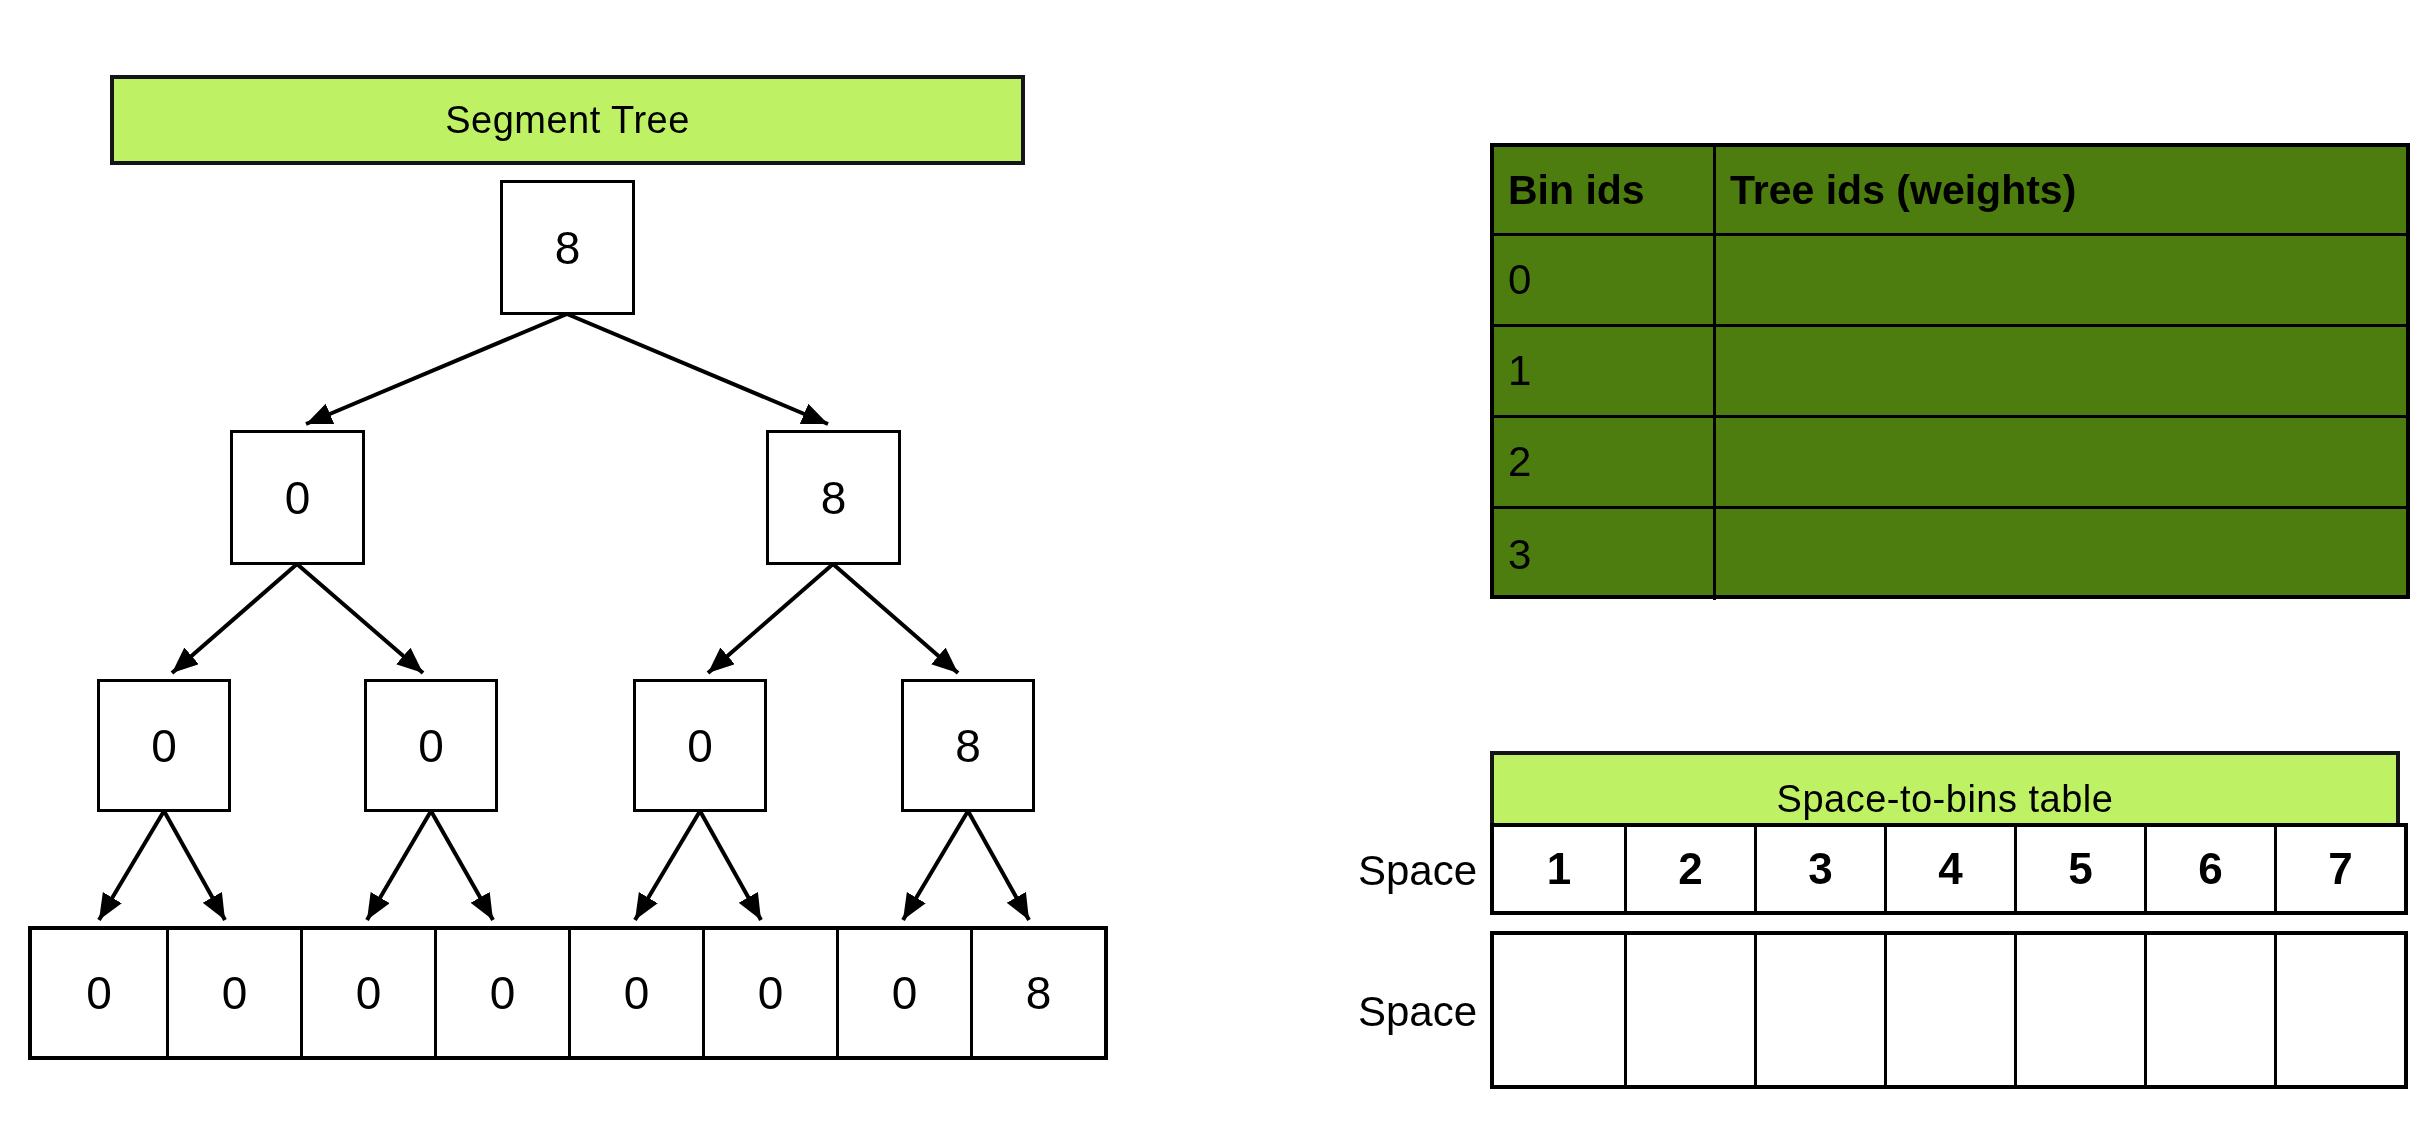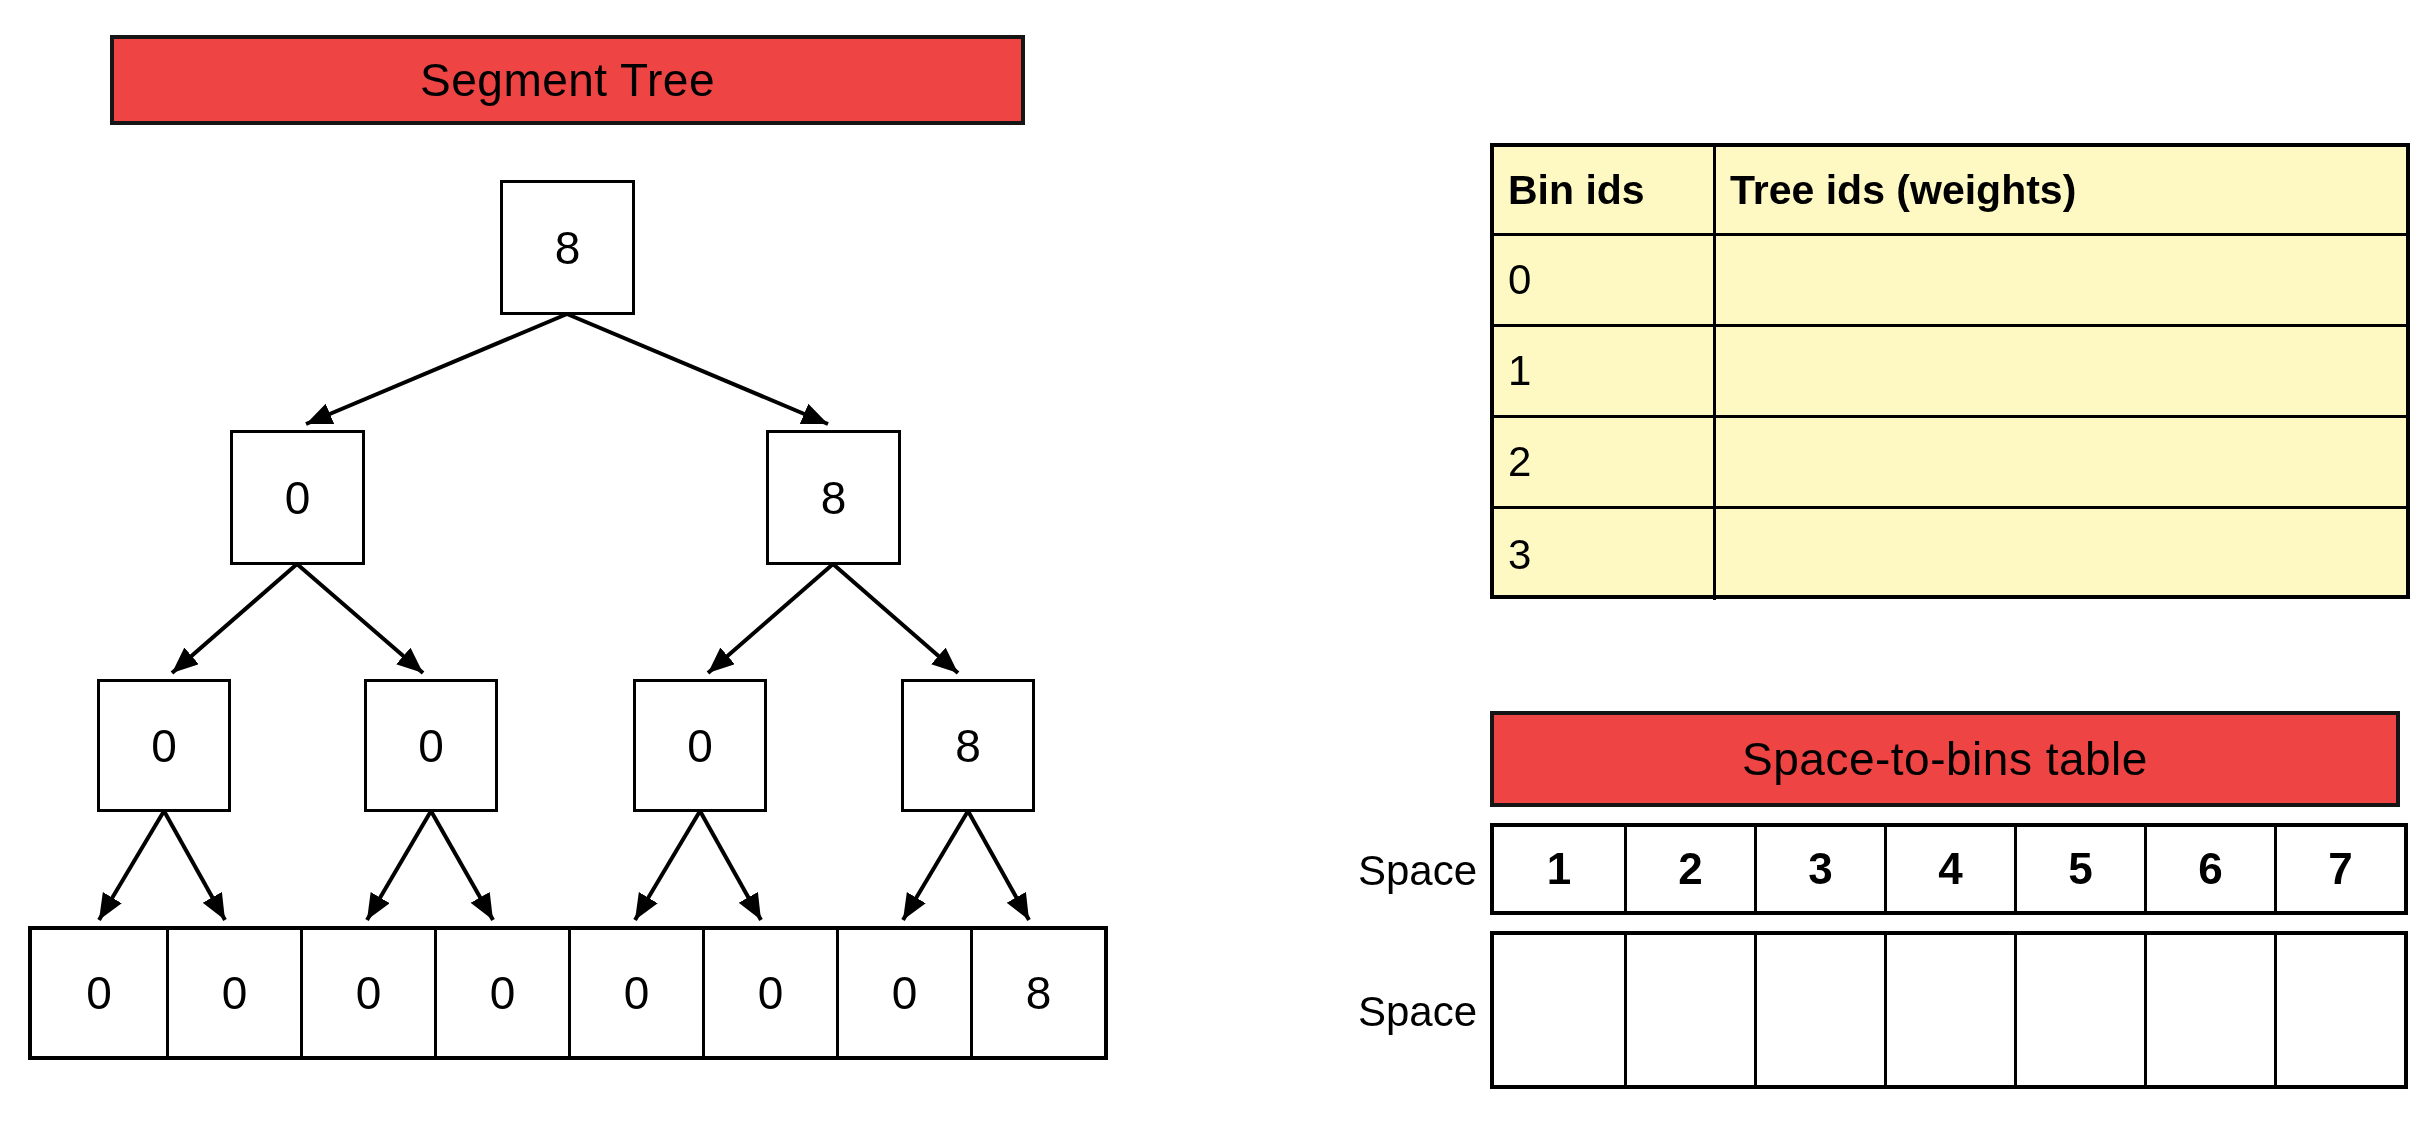--- a/index.html
+++ b/index.html
@@ -2,26 +2,27 @@
 <html><head>
 <meta charset="utf-8">
 <style>
   html,body{margin:0;padding:0;background:#ffffff;}
   body{font-family:"Liberation Sans", sans-serif; color:#000;}
   .canvas{position:relative;width:2424px;height:1124px;background:#fff;overflow:hidden;}
 
   
   .titlebar{
     position:absolute;
-    background:#ef4444;
+    background:#bef264;
     border:4px solid #151515;
     display:flex;align-items:center;justify-content:center;
-    font-size:46px;
+    font-size:38px;
     box-sizing:border-box;
     letter-spacing:0.5px;
+    margin-top:40px;
   }
 
   
   .node{
     position:absolute;
     background:#fff;
     border:3px solid #000;
     box-sizing:border-box;
     display:flex;align-items:center;justify-content:center;
     font-size:46px;
@@ -46,21 +47,21 @@
   .arrows{position:absolute;left:0;top:0;}
 
   
   .bintable{
     position:absolute;
     border:4px solid #000;
     box-sizing:border-box;
     display:grid;
     grid-template-columns:222px 1fr;
     grid-template-rows:89px 91px 91px 91px 91px;
-    background:#fef9c3;
+    background:#4d7c0f;
   }
   .bintable .cell{
     border-right:3px solid #000;
     border-bottom:3px solid #000;
     box-sizing:border-box;
     display:flex;align-items:center;
     padding-left:14px;
     font-size:42px;
   }
   .bintable .cell.last-col{border-right:none;}

